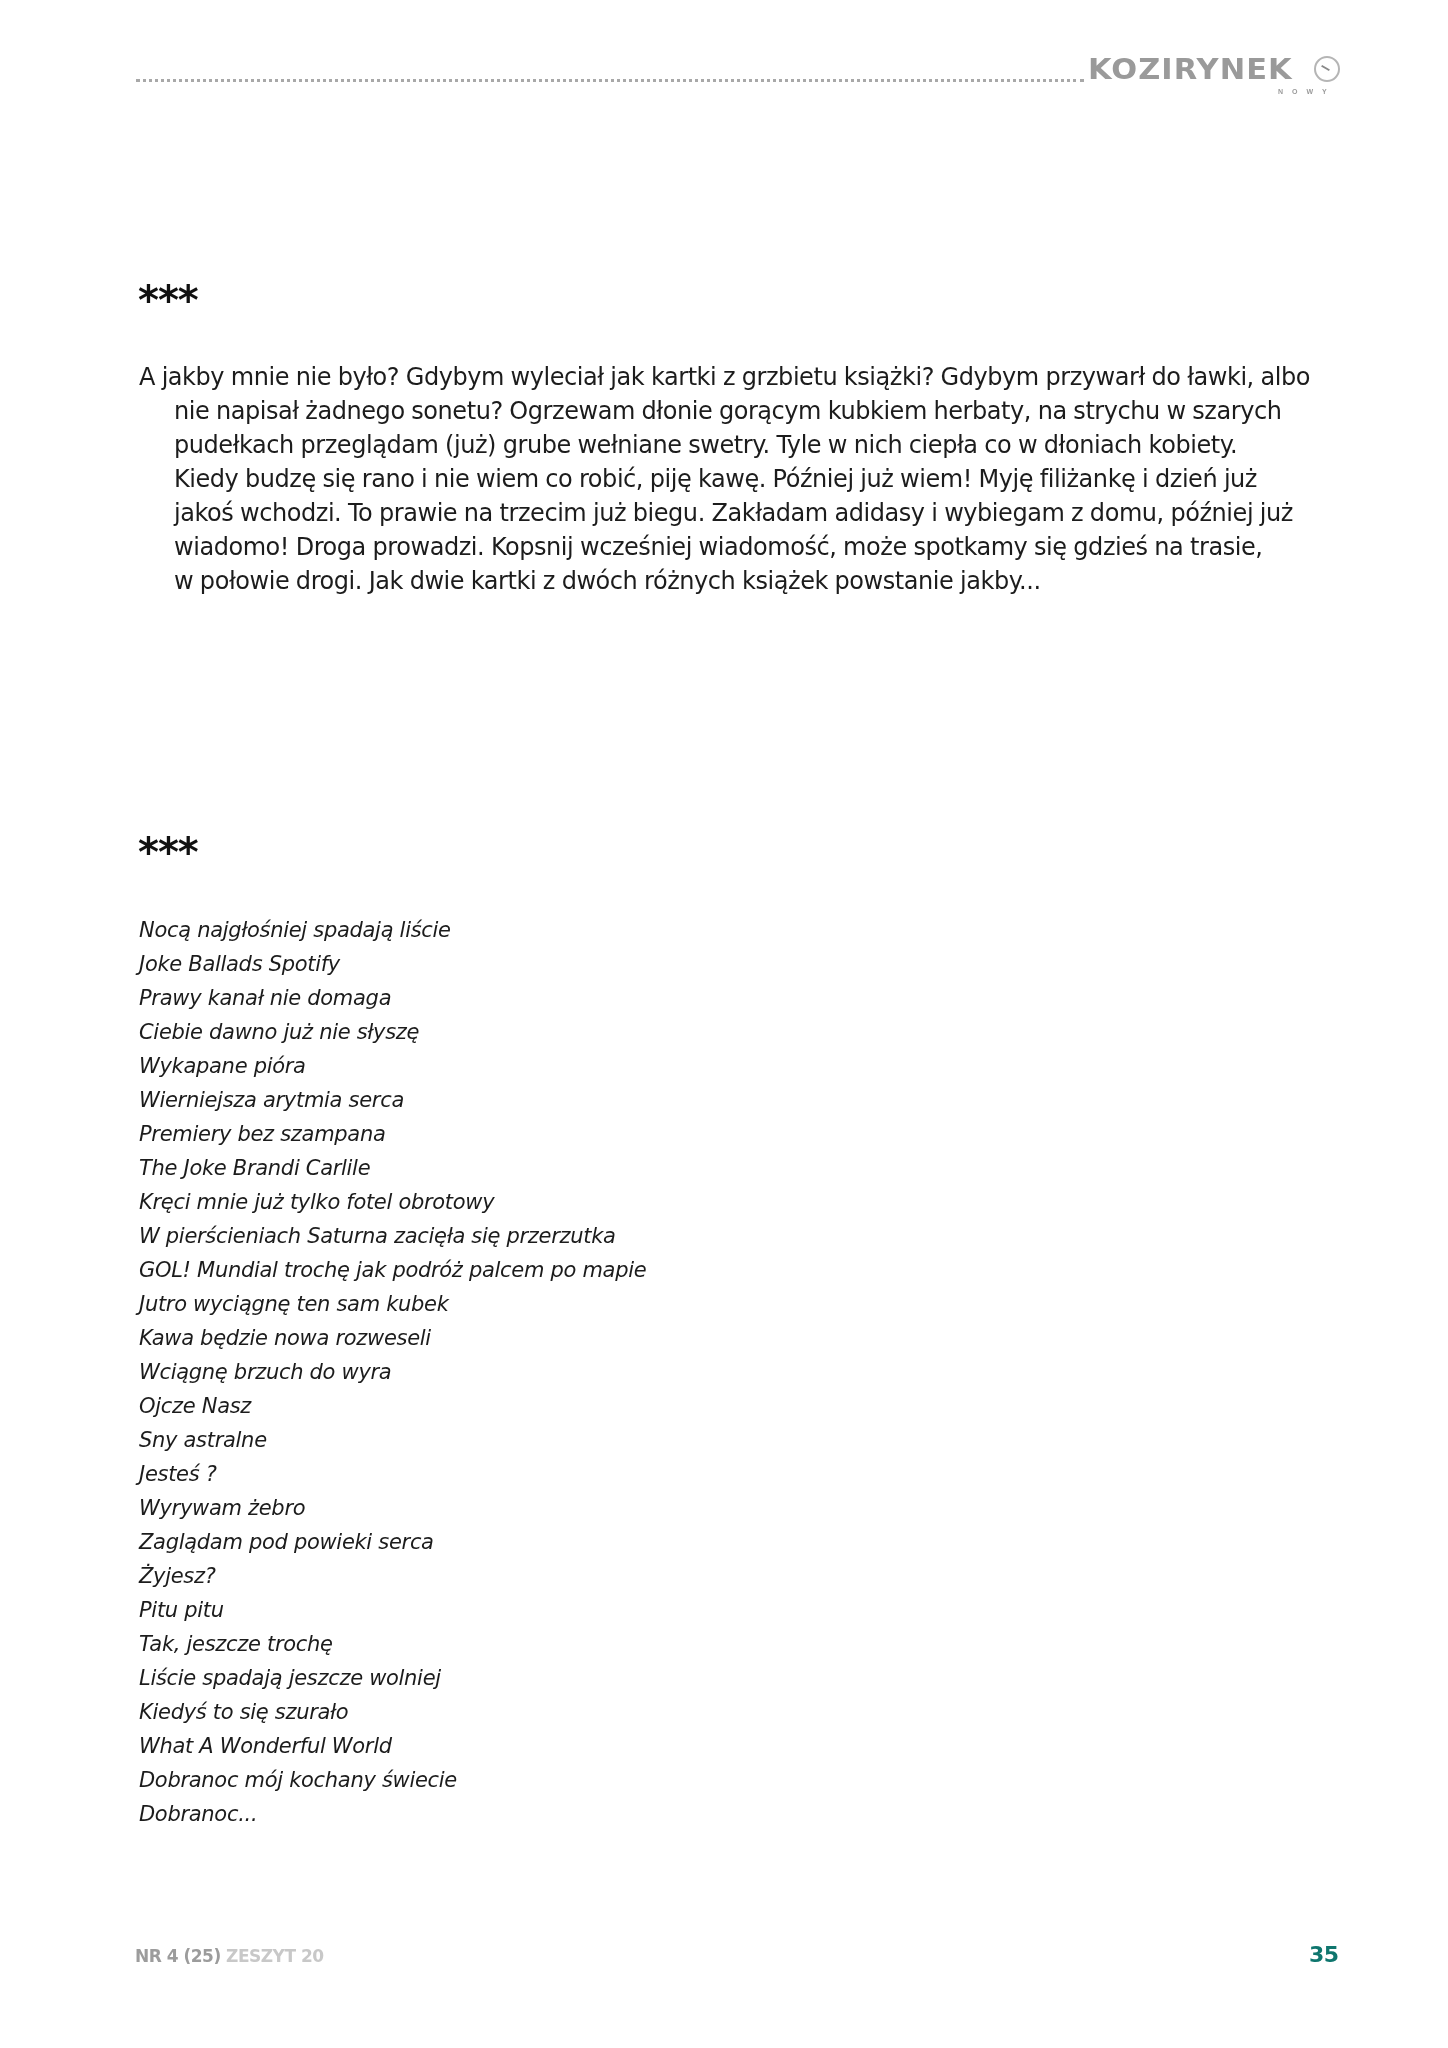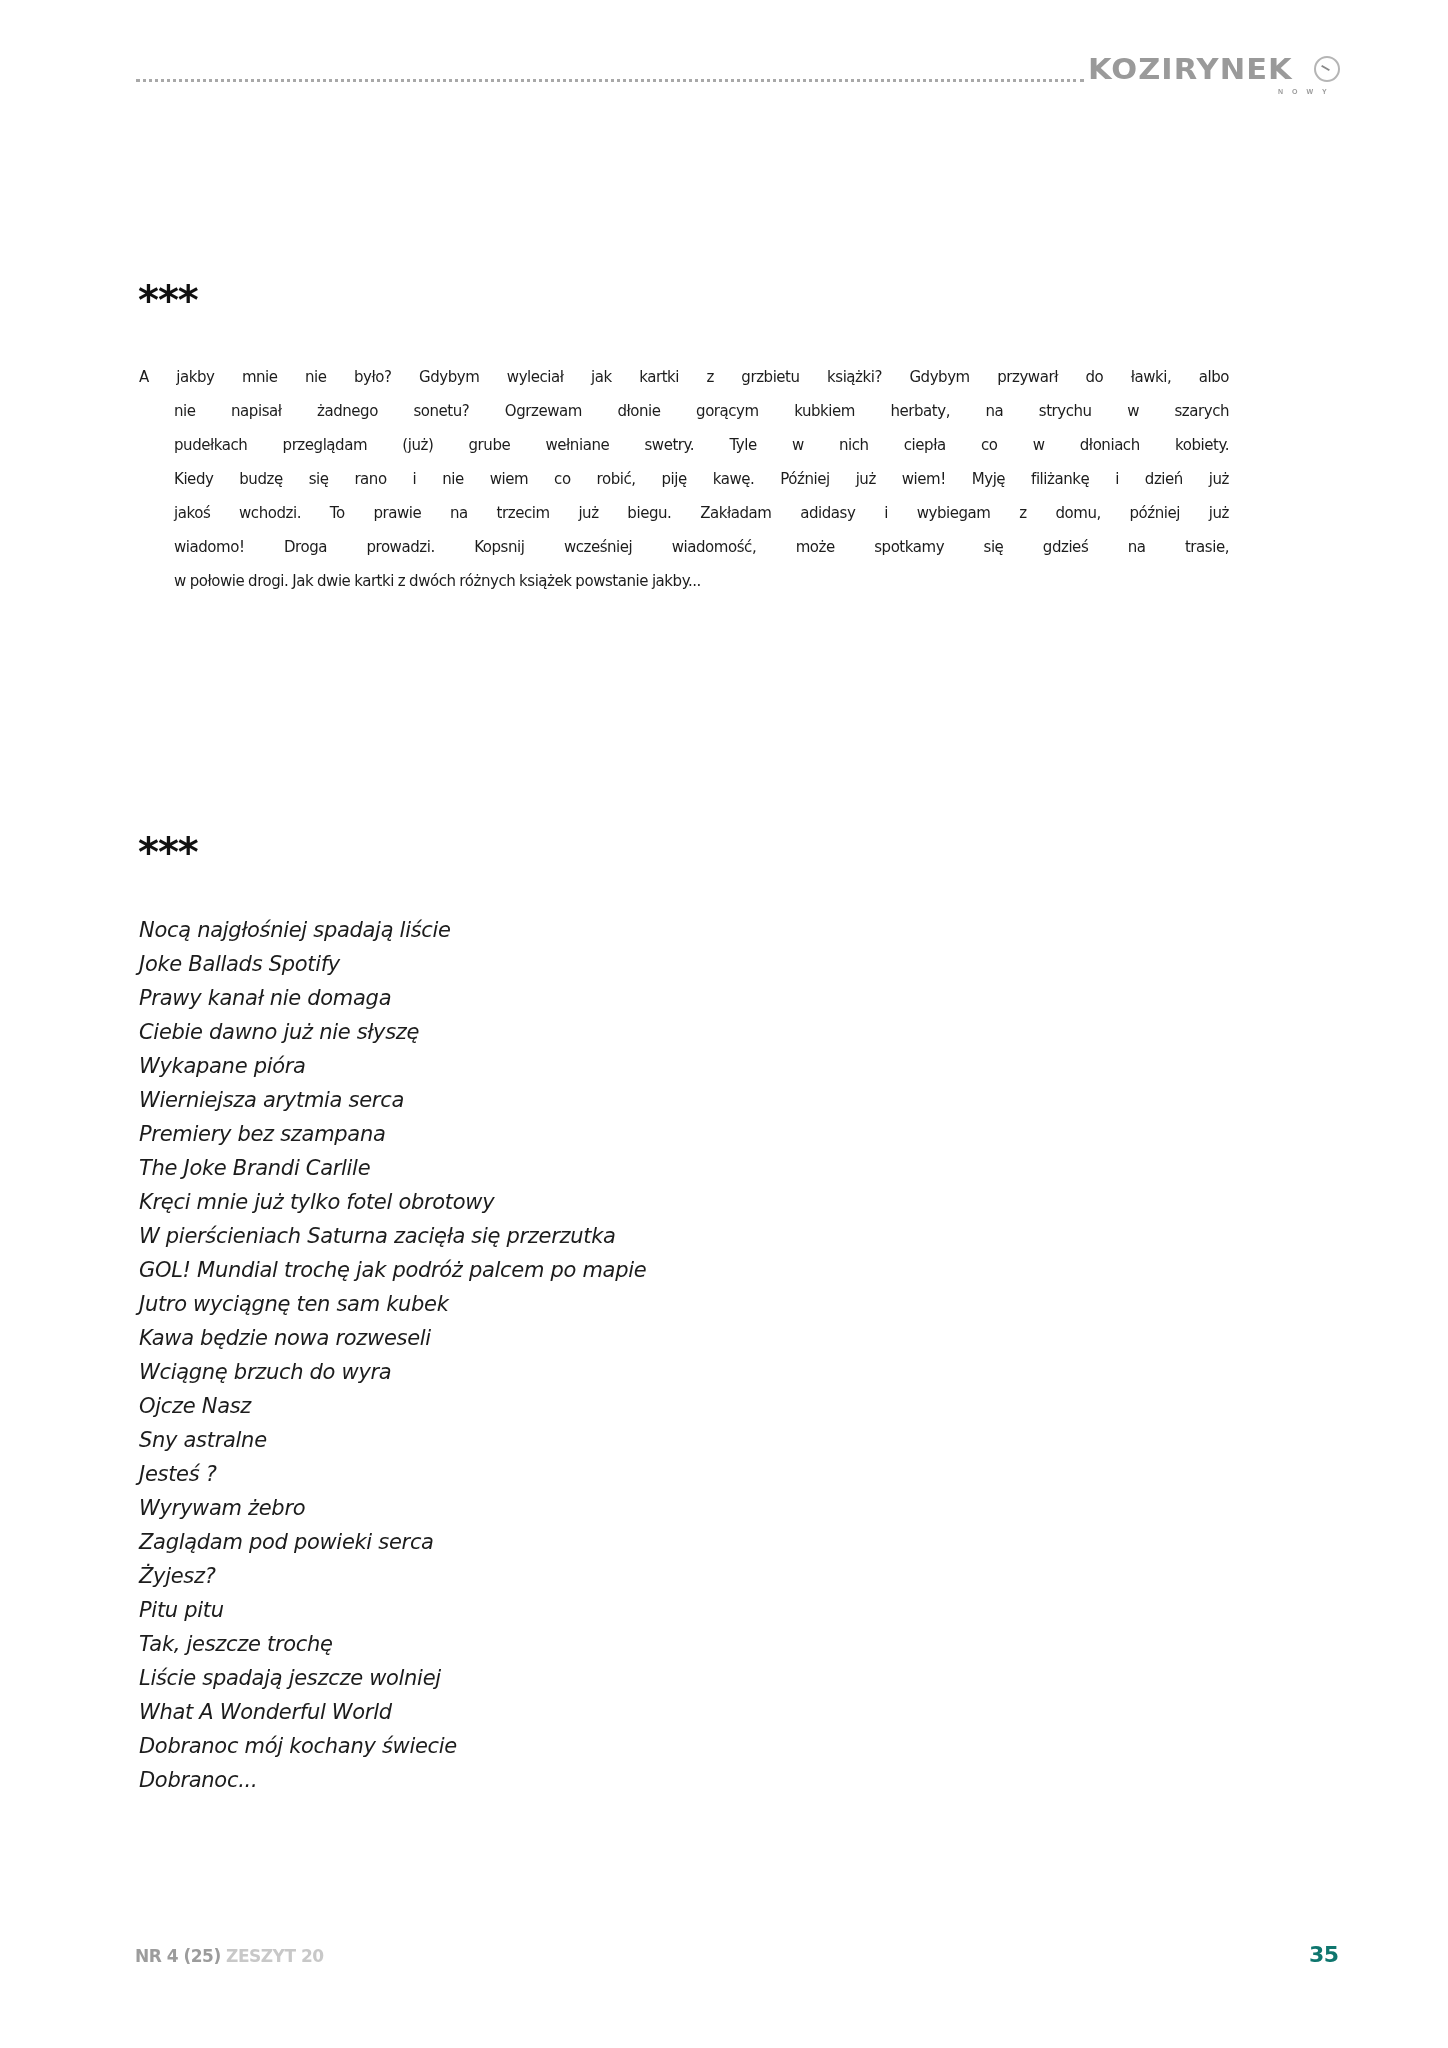--- a/index.html
+++ b/index.html
@@ -15,21 +15,21 @@
                   border: 2px solid #b5b5b5; border-radius: 50%; }
     .logo-clock::before { content: ""; position: absolute; left: 5px; top: 9px; width: 9px; height: 2px;
                           background: #888; transform: rotate(30deg); }
     .logo-sub { position: absolute; left: 190px; top: 36px; font-size: 7px; letter-spacing: 9px;
                 color: #9a9a9a; font-weight: bold; }
     .stars { position: absolute; left: 138px; font-family: "DejaVu Sans", sans-serif;
              font-weight: bold; font-size: 40px; line-height: 40px; color: #111; letter-spacing: -1px; }
     .stars.s1 { top: 280px; }
     .stars.s2 { top: 832px; }
     .prose { position: absolute; left: 139px; top: 360px; width: 1090px;
-             font-family: "DejaVu Sans", sans-serif; font-size: 15px; line-height: 34px;
+             font-family: "DejaVu Sans", sans-serif; font-size: 24px; line-height: 34px;
              text-align: justify; color: #1c1c1c; letter-spacing: -0.45px; word-spacing: -0.5px; }
     .prose .line { display: block; text-align: justify; text-align-last: justify; white-space: nowrap; }
     .prose .line.indent { padding-left: 35px; }
     .prose .line.last { text-align-last: left; }
     .poem { position: absolute; left: 139px; top: 913px; font-family: "DejaVu Sans", sans-serif;
             font-size: 21px; line-height: 34px; color: #1c1c1c; letter-spacing: -0.3px; font-style: italic; }
     .poem .pline { display: block; white-space: nowrap; }
     .footer-left { position: absolute; left: 135px; top: 1946px; font-family: "DejaVu Sans", sans-serif;
                    font-weight: bold; font-size: 17px; letter-spacing: -0.5px; }
     .footer-left .issue { color: #9c9c9c; }
@@ -76,20 +76,21 @@
   <span class="pline">Wciągnę brzuch do wyra</span>
   <span class="pline">Ojcze Nasz</span>
   <span class="pline">Sny astralne</span>
   <span class="pline">Jesteś ?</span>
   <span class="pline">Wyrywam żebro</span>
   <span class="pline">Zaglądam pod powieki serca</span>
   <span class="pline">Żyjesz?</span>
   <span class="pline">Pitu pitu</span>
   <span class="pline">Tak, jeszcze trochę</span>
   <span class="pline">Liście spadają jeszcze wolniej</span>
+  <span class="pline">Kiedyś to się szurało</span>
   <span class="pline">What A Wonderful World</span>
   <span class="pline">Dobranoc mój kochany świecie</span>
   <span class="pline">Dobranoc...</span>
 </div>
 
 <div class="footer-left">
   <span class="issue">NR 4 (25)</span>
   <span class="volume">ZESZYT 20</span>
 </div>
 <div class="page-number">35</div>

